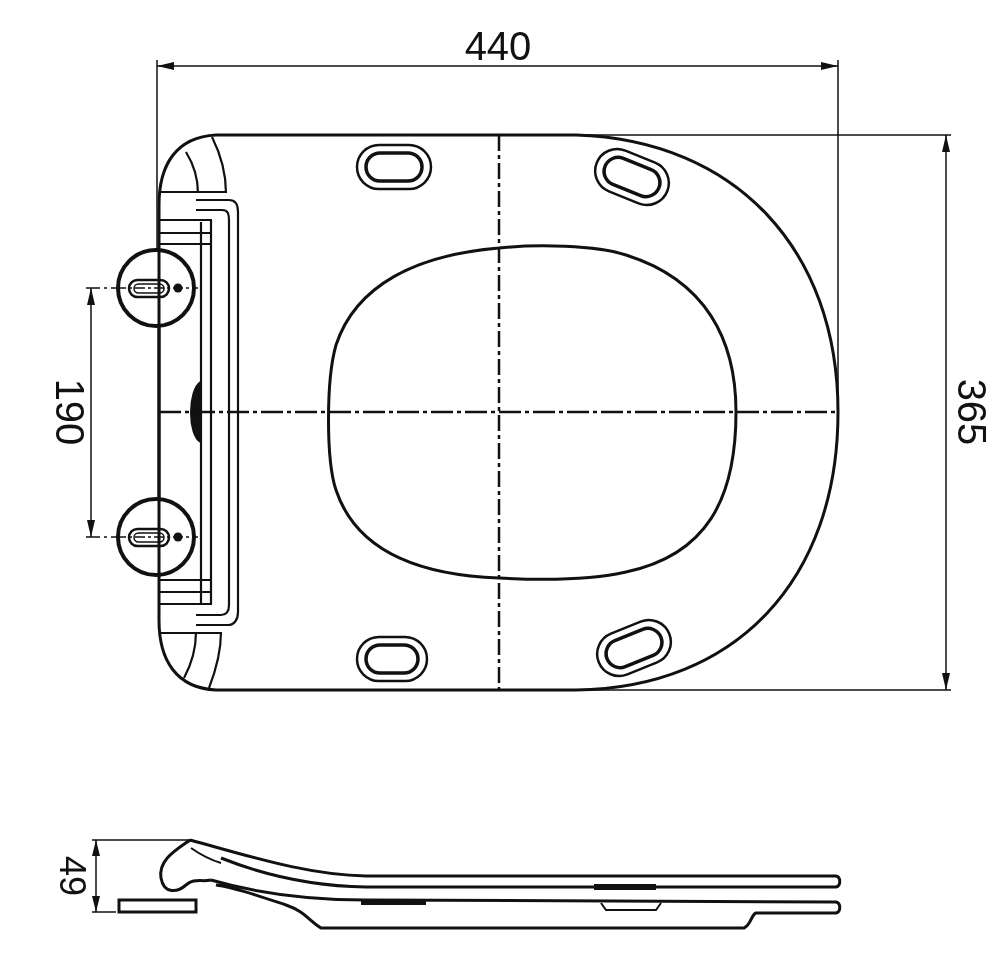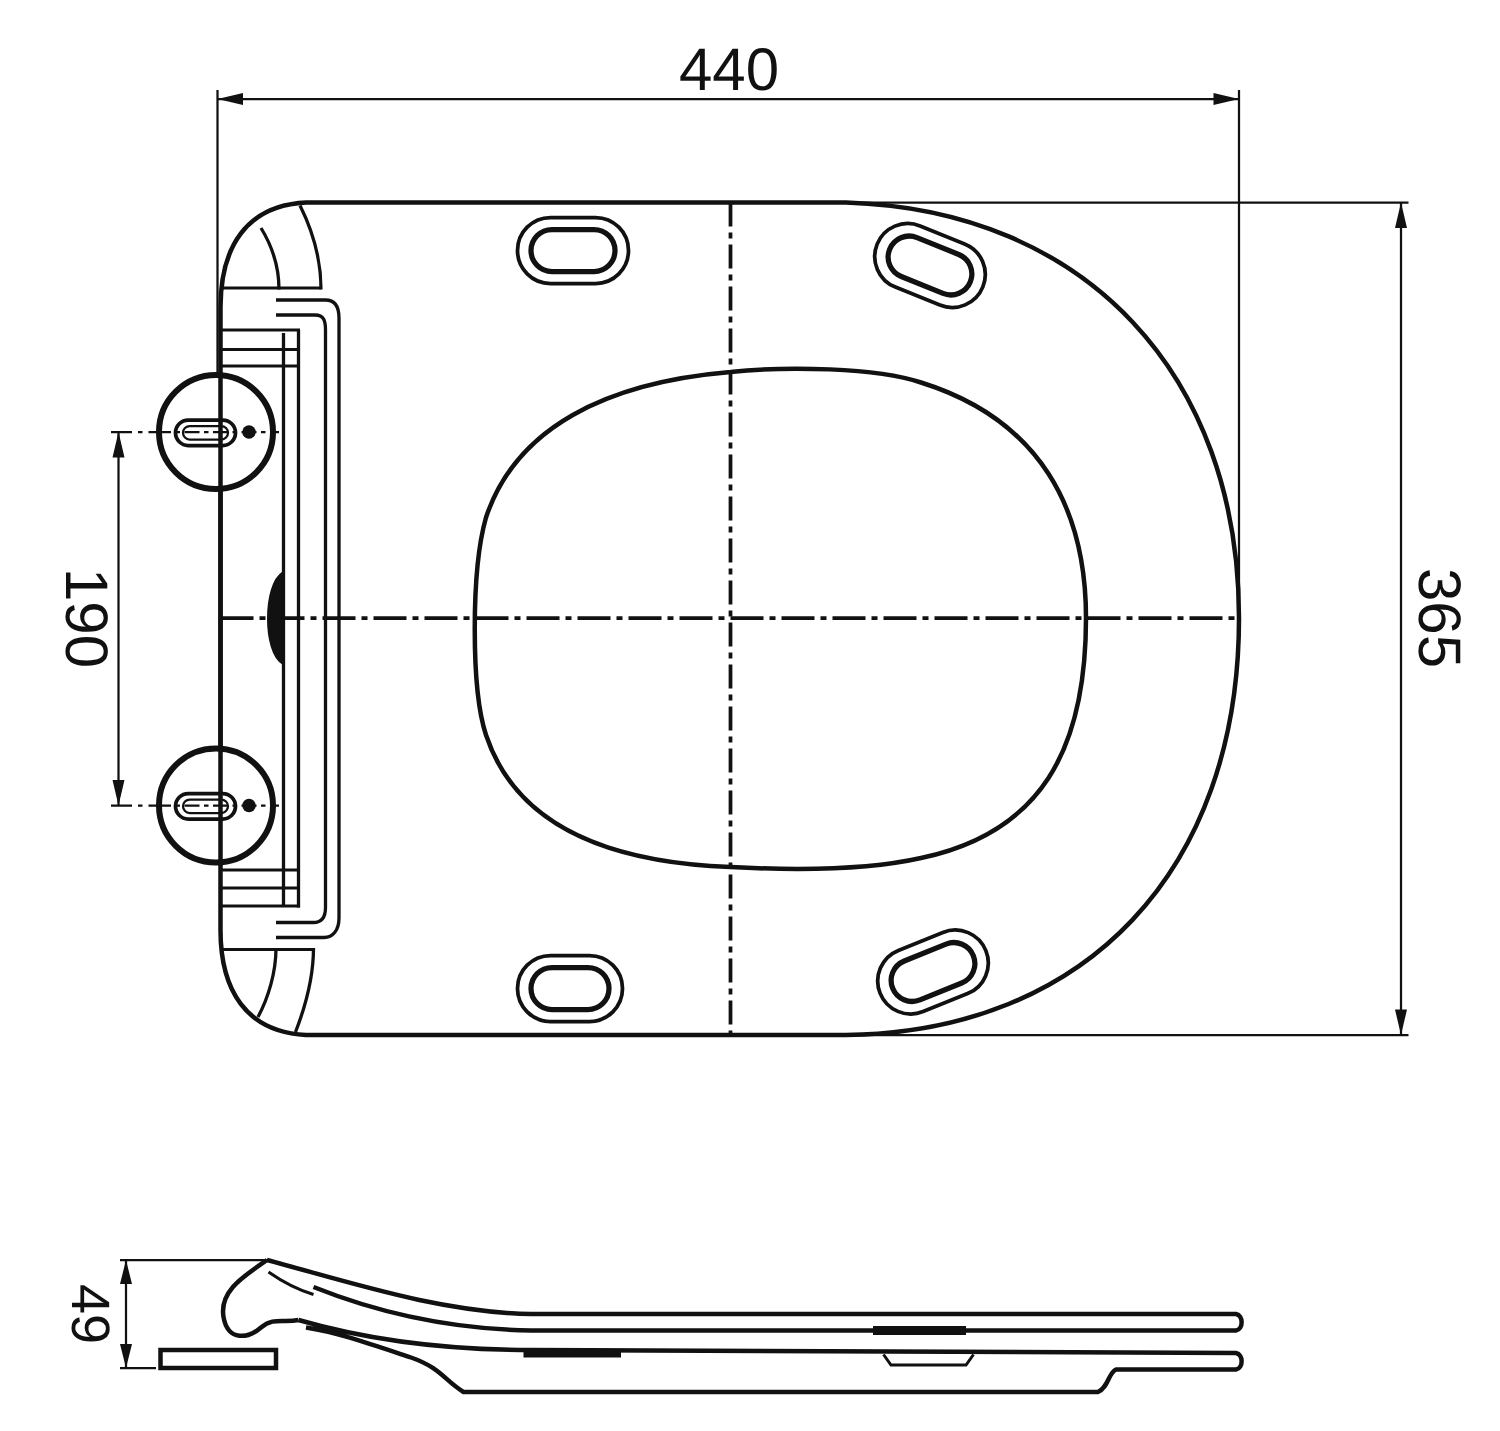--- a/index.html
+++ b/index.html
@@ -1,17 +1,17 @@
 <!DOCTYPE html>
 <html><head>
   <meta charset="utf-8">
   <style>
     html, body { margin: 0; padding: 0; background: #ffffff; }
     body { width: 1000px; height: 954px; position: relative; overflow: hidden; }
-    .canvas { position: absolute; left: 4px; top: 0; width: 968px; height: 954px; }
+    .canvas { position: absolute; left: 16px; top: 0; width: 968px; height: 954px; }
     svg text { font-family: "Liberation Sans", sans-serif; fill: #111; }
     .dim-label { font-size: 40px; }
     .dim-label-small { font-size: 36px; }
   </style>
 </head>
 <body>
 
 <div class="canvas">
 <svg width="1000" height="954" viewBox="0 0 1000 954" xmlns="http://www.w3.org/2000/svg">
 

